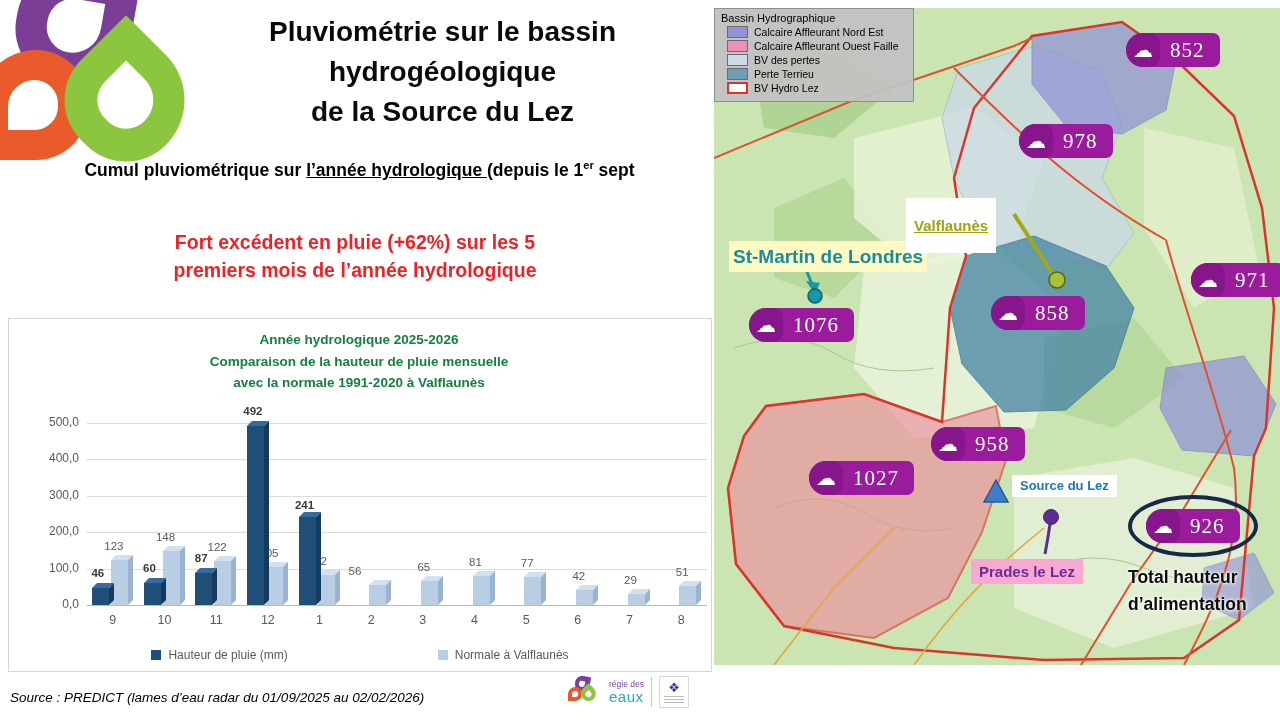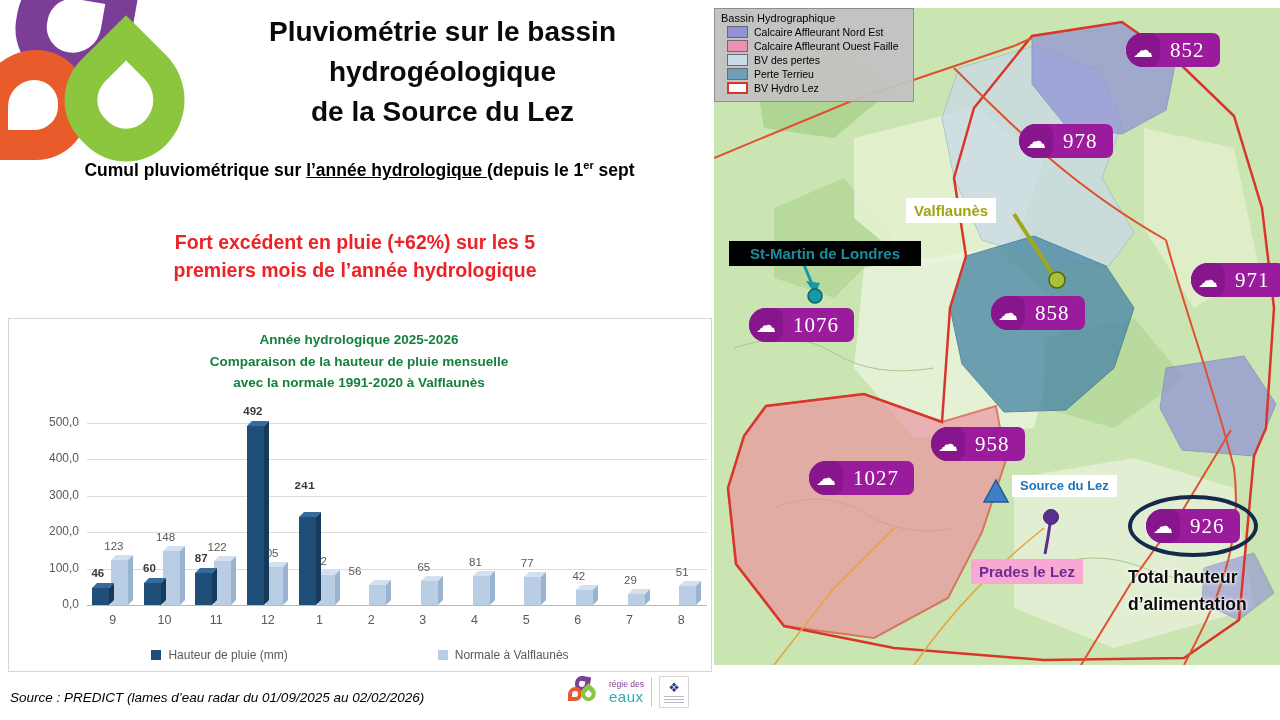--- a/index.html
+++ b/index.html
@@ -133,21 +133,21 @@
       <div class="val dark" style="left: 94.1667px; top: 129.332px; z-index: 4;">87</div>
       <div class="xlab" style="left: 104.167px;">11</div>
       <div class="bar light" style="left: 178.833px; width: 17px; height: 38.22px; z-index: 1;"></div>
       <div class="val light" style="left: 161.833px; top: 123.78px; z-index: 2;">105</div>
       <div class="bar dark" style="left: 159.833px; width: 17px; height: 179.088px; z-index: 3;"></div>
       <div class="val dark" style="left: 145.833px; top: -18.088px; z-index: 4;">492</div>
       <div class="xlab" style="left: 155.833px;">12</div>
       <div class="bar light" style="left: 230.5px; width: 17px; height: 29.848px; z-index: 1;"></div>
       <div class="val light" style="left: 213.5px; top: 132.152px; z-index: 2;">82</div>
       <div class="bar dark" style="left: 211.5px; width: 17px; height: 87.724px; z-index: 3;"></div>
-      <div class="val dark" style="left: 197.5px; top: 56px; z-index: 4; font-family: Liberation Mono, monospace;">241</div>
+      <div class="val dark" style="left: 197.5px; top: 76px; z-index: 4;">241</div>
       <div class="xlab" style="left: 207.5px;">1</div>
       <div class="bar light" style="left: 282.167px; width: 17px; height: 20.384px; z-index: 1;"></div>
       <div class="val light" style="left: 248px; top: 141.616px; z-index: 2;">56</div>
       <div class="xlab" style="left: 259.167px;">2</div>
       <div class="bar light" style="left: 333.833px; width: 17px; height: 23.66px; z-index: 1;"></div>
       <div class="val light" style="left: 316.833px; top: 138.34px; z-index: 2;">65</div>
       <div class="xlab" style="left: 310.833px;">3</div>
       <div class="bar light" style="left: 385.5px; width: 17px; height: 29.484px; z-index: 1;"></div>
       <div class="val light" style="left: 368.5px; top: 132.516px; z-index: 2;">81</div>
       <div class="xlab" style="left: 362.5px;">4</div>
@@ -281,22 +281,22 @@
       <div class="num">958</div>
     </div>
     <div class="badge" style="left: 95px; top: 453px;">
       <div class="cloud">☁</div>
       <div class="num">1027</div>
     </div>
     <div class="badge circled" style="left: 432px; top: 501px;">
       <div class="cloud">☁</div>
       <div class="num">926</div>
     </div>
-    <div class="maplabel" style="left: 15px; top: 233px; color: rgb(27, 139, 158); font-size: 15px; background: #000000; padding: 1px 21px;">St-Martin de Londres</div>
-    <div class="maplabel" style="left: 192px; top: 190px; color: rgb(160, 164, 17); font-size: 15px; background: rgb(255, 255, 255); padding: 1px 8px;">Valflaunès</div>
+    <div class="maplabel" style="left: 15px; top: 233px; color: rgb(27, 139, 158); font-size: 19px; background: #fef9c3; padding: 1px 4px;">St-Martin de Londres</div>
+    <div class="maplabel" style="left: 192px; top: 190px; color: rgb(160, 164, 17); font-size: 15px; background: rgb(255, 255, 255); padding: 16px 8px; text-decoration: underline;">Valflaunès</div>
     <div class="maplabel" style="left: 298px; top: 467px; color: rgb(27, 117, 187); font-size: 13px; background: rgb(255, 255, 255); padding: 1px 8px;">Source du Lez</div>
     <div class="maplabel" style="left: 257px; top: 551px; color: rgb(106, 45, 145); font-size: 15px; background: #f9a8d4; padding: 1px 8px;">Prades le Lez</div>
     <div class="maplabel" style="left: 414px; top: 556px; color: rgb(13, 13, 13); font-size: 17.5px; text-shadow: rgb(255, 255, 255) 0px 0px 3px, rgb(255, 255, 255) 0px 0px 4px;">Total hauteur
 d’alimentation</div>
   </div>
 
 <div class="source">Source : PREDICT (lames d’eau radar du 01/09/2025 au 02/02/2026)</div>
 <div class="flogo">
   <div class="minidrops">
     <div class="drop p"></div>

